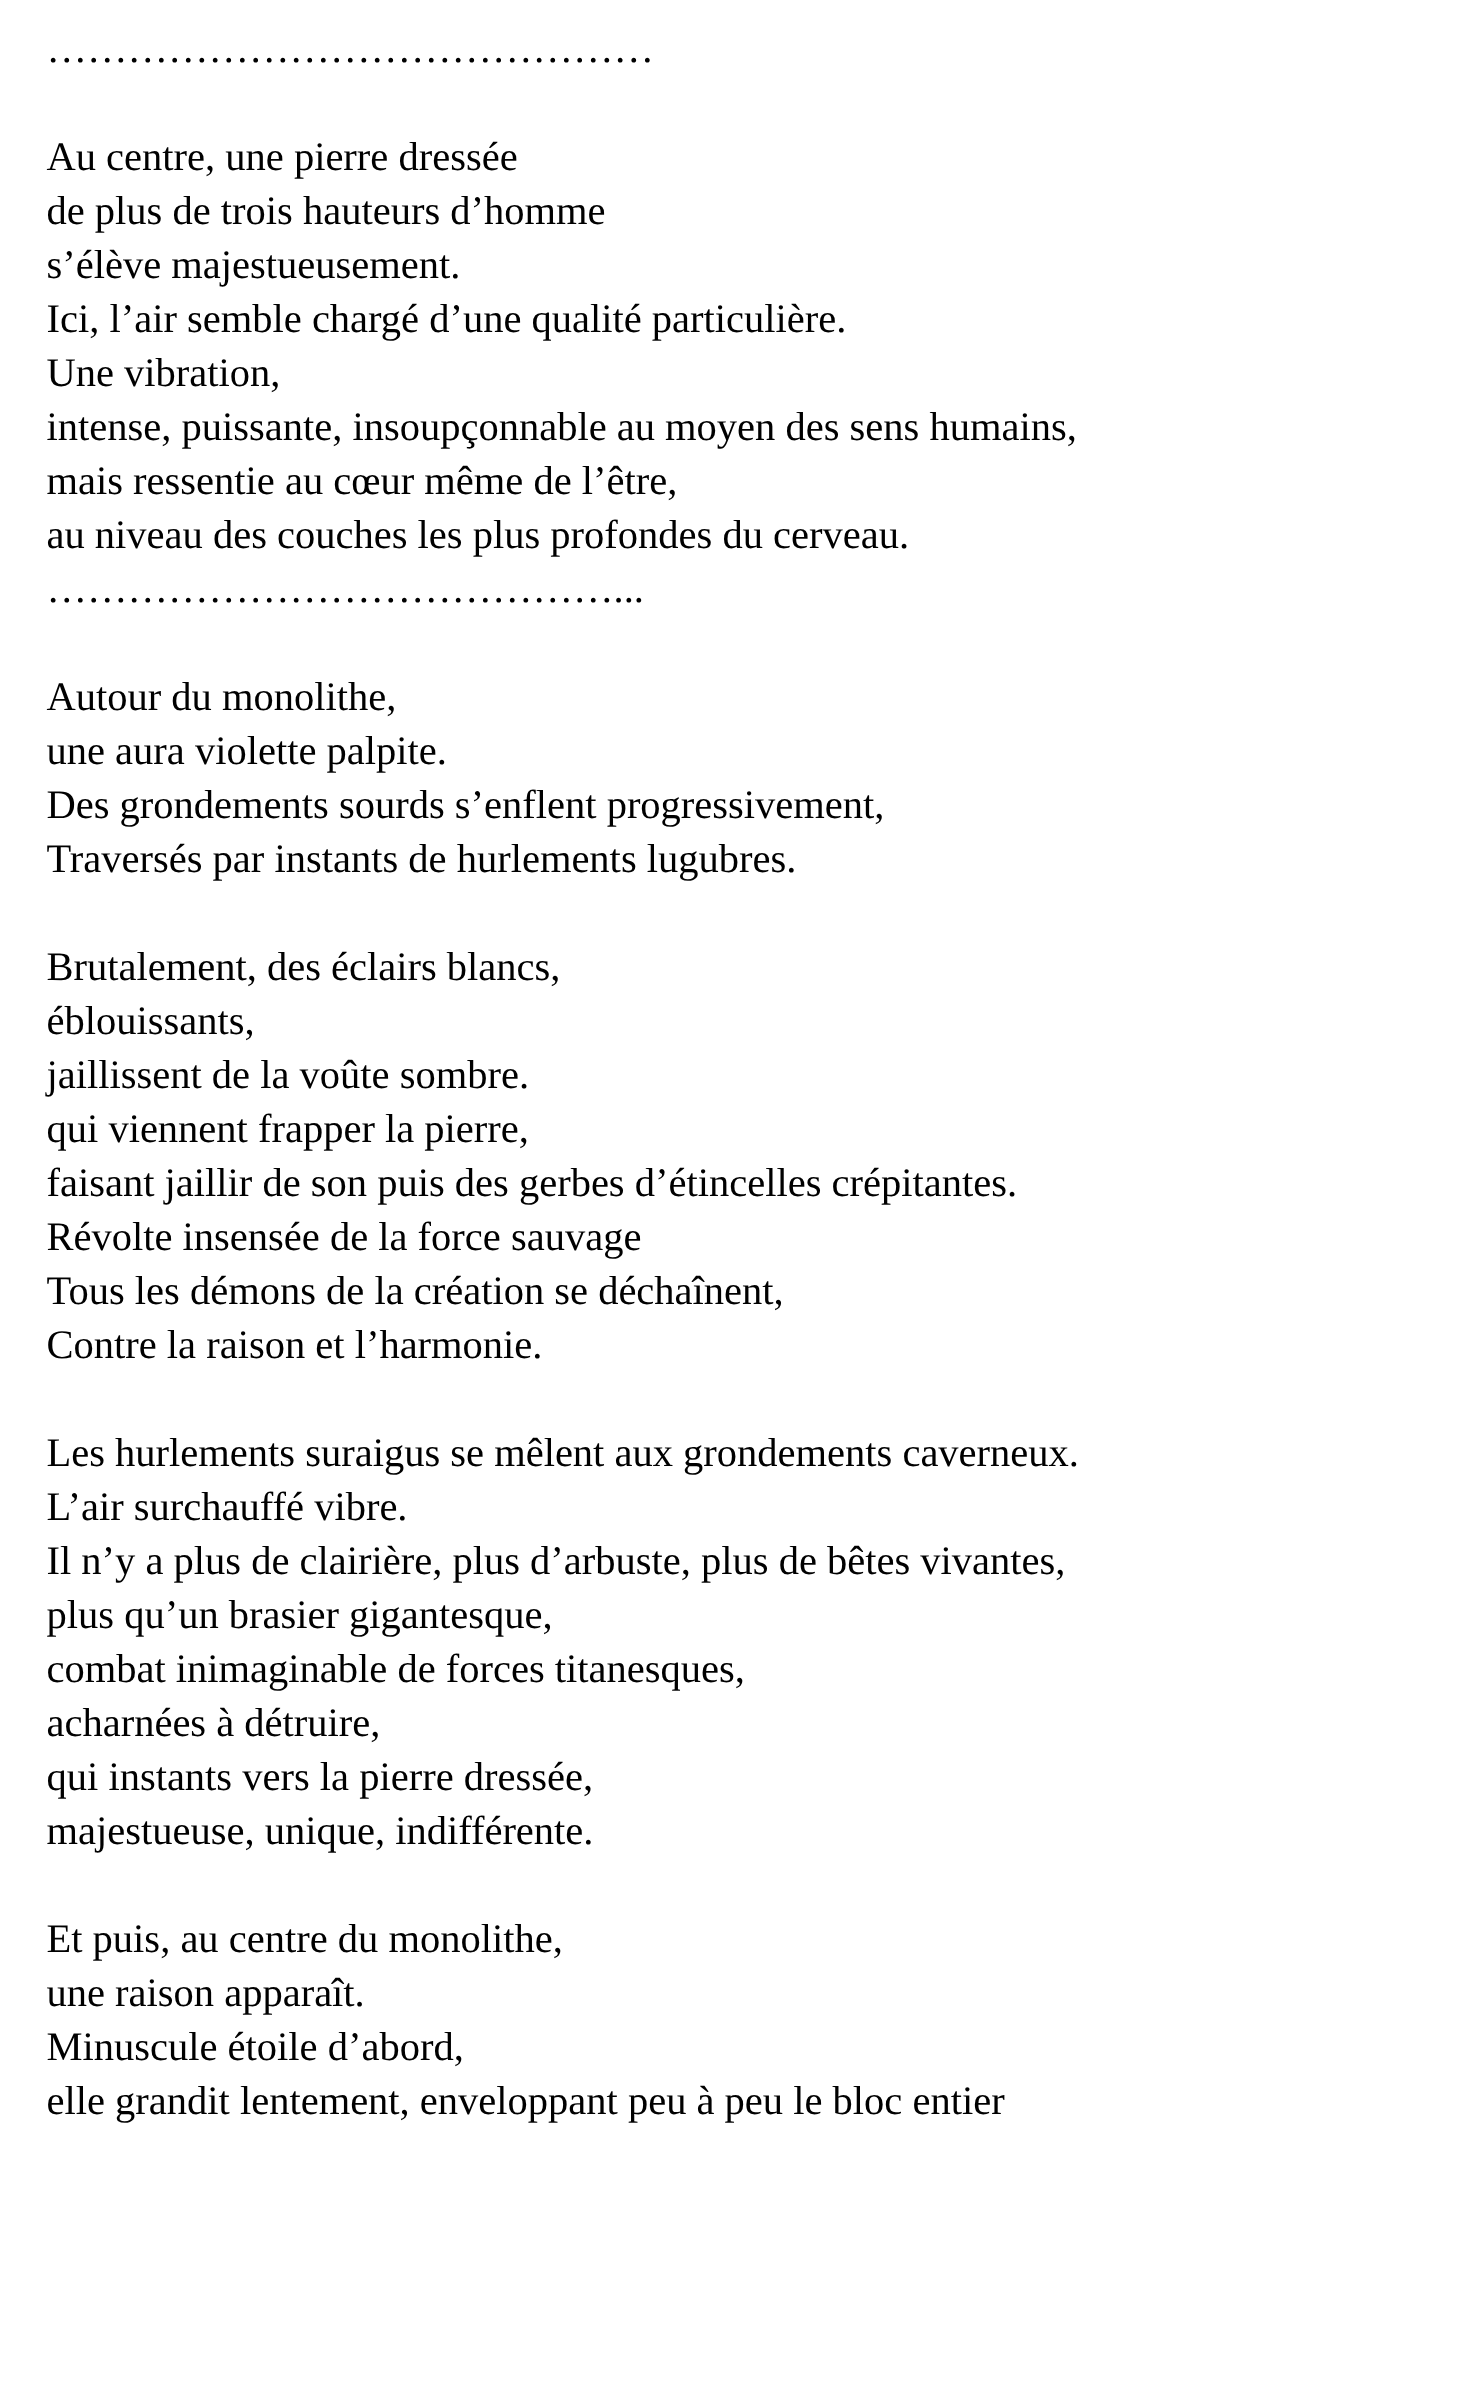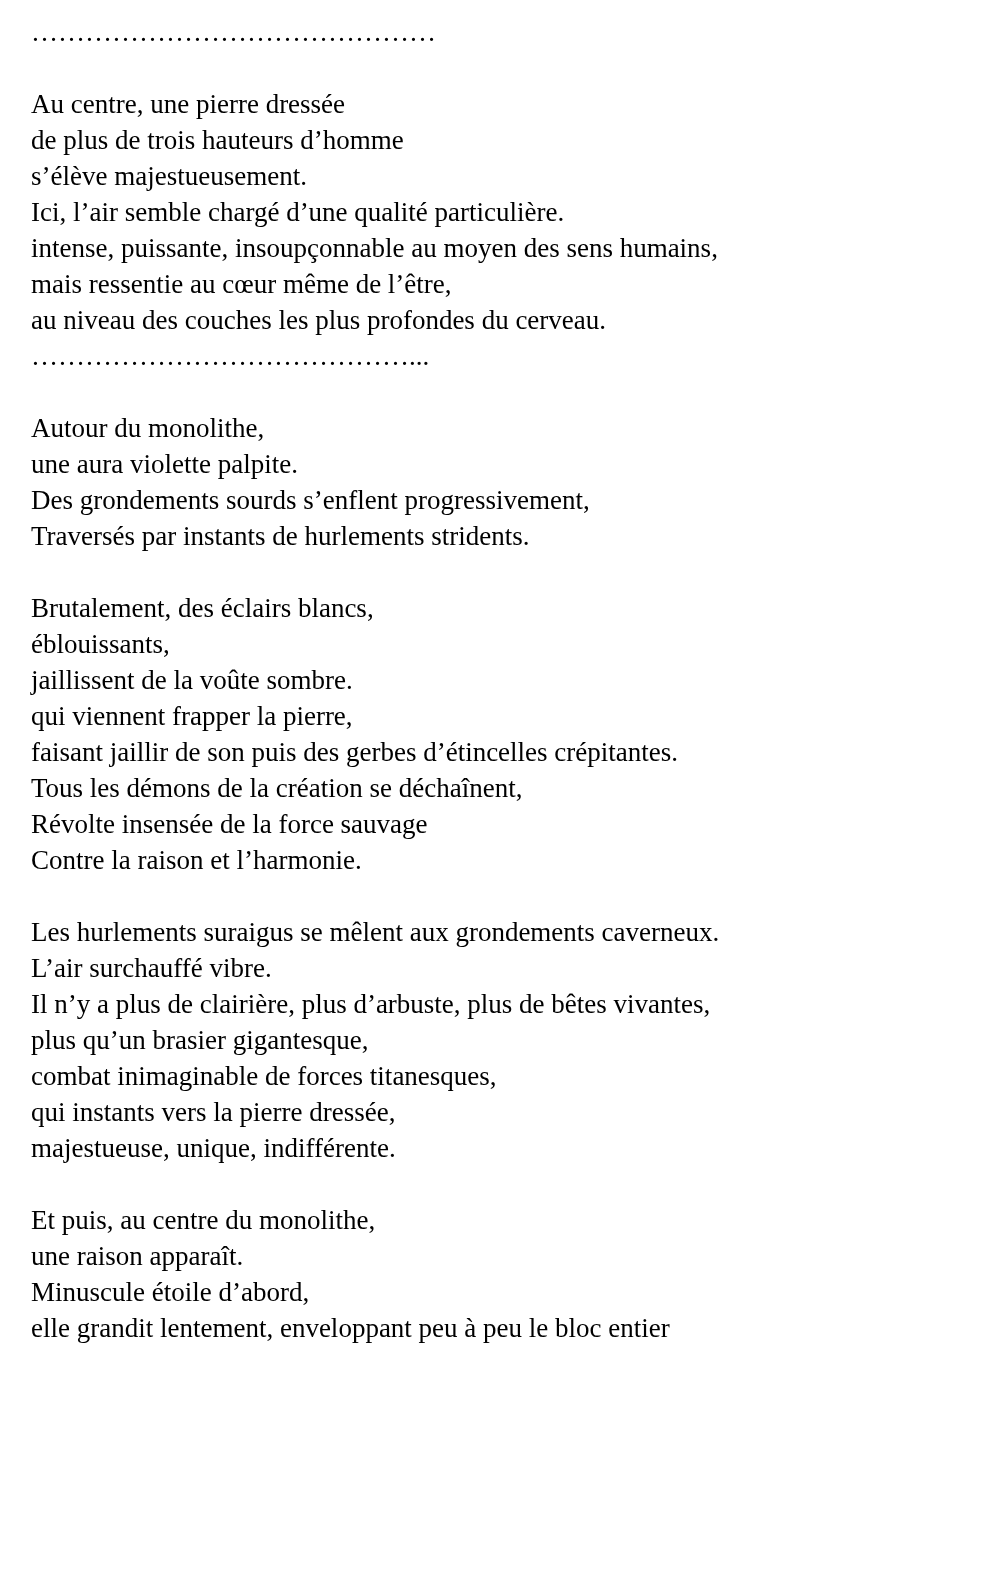--- a/index.html
+++ b/index.html
@@ -41,56 +41,58 @@
 
 <div class="page">
   <span class="line dots">………………………………………</span>
   <span class="blank"></span>
 
   <div>
     <span class="line">Au centre, une pierre dressée</span>
     <span class="line">de plus de trois hauteurs d’homme</span>
     <span class="line">s’élève majestueusement.</span>
     <span class="line">Ici, l’air semble chargé d’une qualité particulière.</span>
+    <span class="line">Une vibration,</span>
     <span class="line">intense, puissante, insoupçonnable au moyen des sens humains,</span>
     <span class="line">mais ressentie au cœur même de l’être,</span>
     <span class="line">au niveau des couches les plus profondes du cerveau.</span>
   </div>
 
   <span class="line dots">……………………………………...</span>
   <span class="blank"></span>
 
   <div>
     <span class="line">Autour du monolithe,</span>
     <span class="line">une aura violette palpite.</span>
     <span class="line">Des grondements sourds s’enflent progressivement,</span>
-    <span class="line">Traversés par instants de hurlements stridents.</span>
+    <span class="line">Traversés par instants de hurlements lugubres.</span>
   </div>
 
   <span class="blank"></span>
 
   <div>
     <span class="line">Brutalement, des éclairs blancs,</span>
     <span class="line">éblouissants,</span>
     <span class="line">jaillissent de la voûte sombre.</span>
     <span class="line">qui viennent frapper la pierre,</span>
     <span class="line">faisant jaillir de son puis des gerbes d’étincelles crépitantes.</span>
+    <span class="line">Révolte insensée de la force sauvage</span>
     <span class="line">Tous les démons de la création se déchaînent,</span>
-    <span class="line">Révolte insensée de la force sauvage</span>
     <span class="line">Contre la raison et l’harmonie.</span>
   </div>
 
   <span class="blank"></span>
 
   <div>
     <span class="line">Les hurlements suraigus se mêlent aux grondements caverneux.</span>
     <span class="line">L’air surchauffé vibre.</span>
     <span class="line">Il n’y a plus de clairière, plus d’arbuste, plus de bêtes vivantes,</span>
     <span class="line">plus qu’un brasier gigantesque,</span>
     <span class="line">combat inimaginable de forces titanesques,</span>
+    <span class="line">acharnées à détruire,</span>
     <span class="line">qui instants vers la pierre dressée,</span>
     <span class="line">majestueuse, unique, indifférente.</span>
   </div>
 
   <span class="blank"></span>
 
   <div>
     <span class="line">Et puis, au centre du monolithe,</span>
     <span class="line">une raison apparaît.</span>
     <span class="line">Minuscule étoile d’abord,</span>

